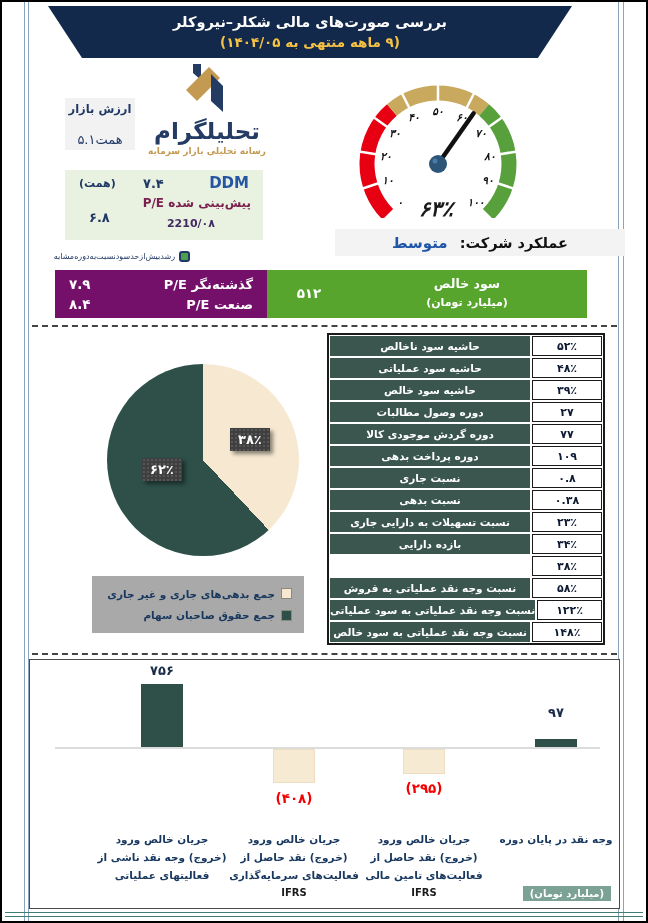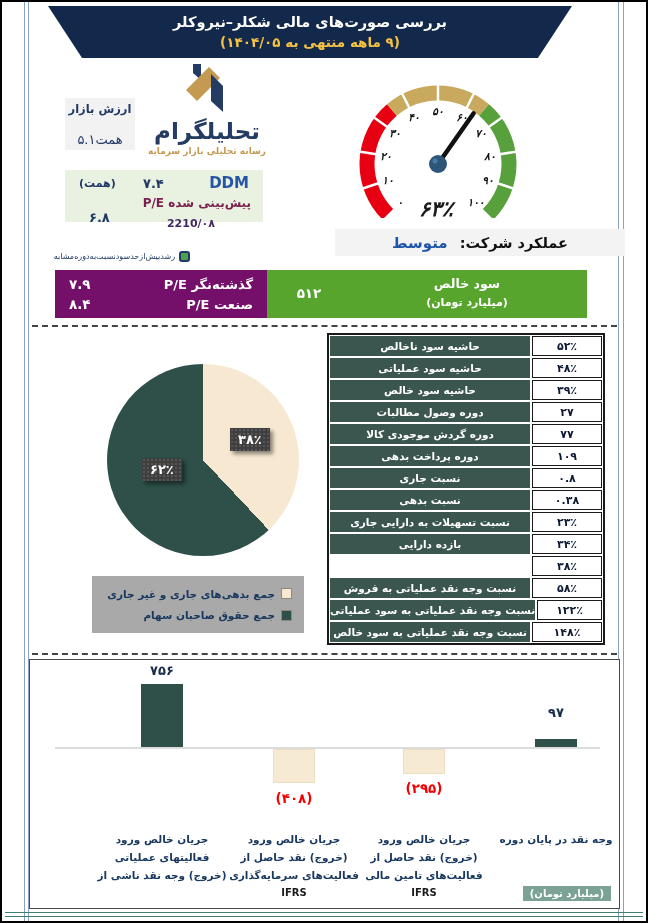--- a/index.html
+++ b/index.html
@@ -26,21 +26,21 @@
   .brand-name { font-size:23px; font-weight:bold; color:#243b63; line-height:26px; }
   .brand-tagline { font-size:9px; font-weight:bold; color:#c49a53; margin-top:2px; }
 
   
   .mv-box { left:63px; top:96px; width:70px; height:52px; background:#f2f2f2;
     display:flex; flex-direction:column; align-items:center; justify-content:center; gap:4px; }
   .mv-label { font-size:11.5px; font-weight:bold; color:#1f3864; }
   .mv-value { font-size:13px; font-weight:normal; color:#1f3864;margin-top:12px; }
 
   
-  .val-box { left:63px; top:168px; width:198px; height:52px; background:#e9f1e1;padding-left:40px; }
+  .val-box { left:63px; top:168px; width:198px; height:70px; background:#e9f1e1;padding-left:40px; }
   .val-unit { position:absolute; left:14px; top:7px; font-size:11px; font-weight:bold; color:#1f3864; }
   .val-ddm-label { position:absolute; right:14px; top:4px; font-size:15px; font-weight:bold; color:#2456a4; }
   .val-ddm-value { position:absolute; left:78px; top:6px; font-size:13px; font-weight:bold; color:#1f3864; }
   .val-pe-label { position:absolute; right:12px; top:26px; font-size:12px; font-weight:bold; color:#7b2150; }
   .val-pe-value { position:absolute; left:24px; top:40px; font-size:13px; font-weight:bold; color:#1f3864; }
   .val-period { position:absolute; right:48px; top:47px; font-size:11px; font-weight:bold; color:#432a63; }
 
   
   .note-row { left:28px; top:246px; width:160px; height:16px; display:flex;
     align-items:center; justify-content:flex-start; gap:4px; }
@@ -301,22 +301,22 @@
     <div class="cf-bar cf-bar-2" style="height: 25px; top: 89px; background: rgb(247, 234, 210);"></div>
     <div class="cf-bar cf-bar-3" style="height: 8px; top: 79px; background: rgb(46, 80, 73);"></div>
 
     <div class="cf-val cf-val-0 num">۷۵۶</div>
     <div class="cf-val cf-val-1 cf-val-neg num">(۴۰۸)</div>
     <div class="cf-val cf-val-2 cf-val-neg num">(۲۹۵)</div>
     <div class="cf-val cf-val-3 num">۹۷</div>
 
     <div class="cf-cat cf-cat-0">
       <div>جریان خالص ورود</div>
+      <div>(خروج) وجه نقد ناشی از</div>
       <div>فعالیتهای عملیاتی</div>
-      <div>(خروج) وجه نقد ناشی از</div>
     </div>
     <div class="cf-cat cf-cat-1">
       <div>جریان خالص ورود</div>
       <div>(خروج) نقد حاصل از</div>
       <div>فعالیت‌های سرمایه‌گذاری</div>
       <div class="ifrs">IFRS</div>
     </div>
     <div class="cf-cat cf-cat-2">
       <div>جریان خالص ورود</div>
       <div>(خروج) نقد حاصل از</div>

